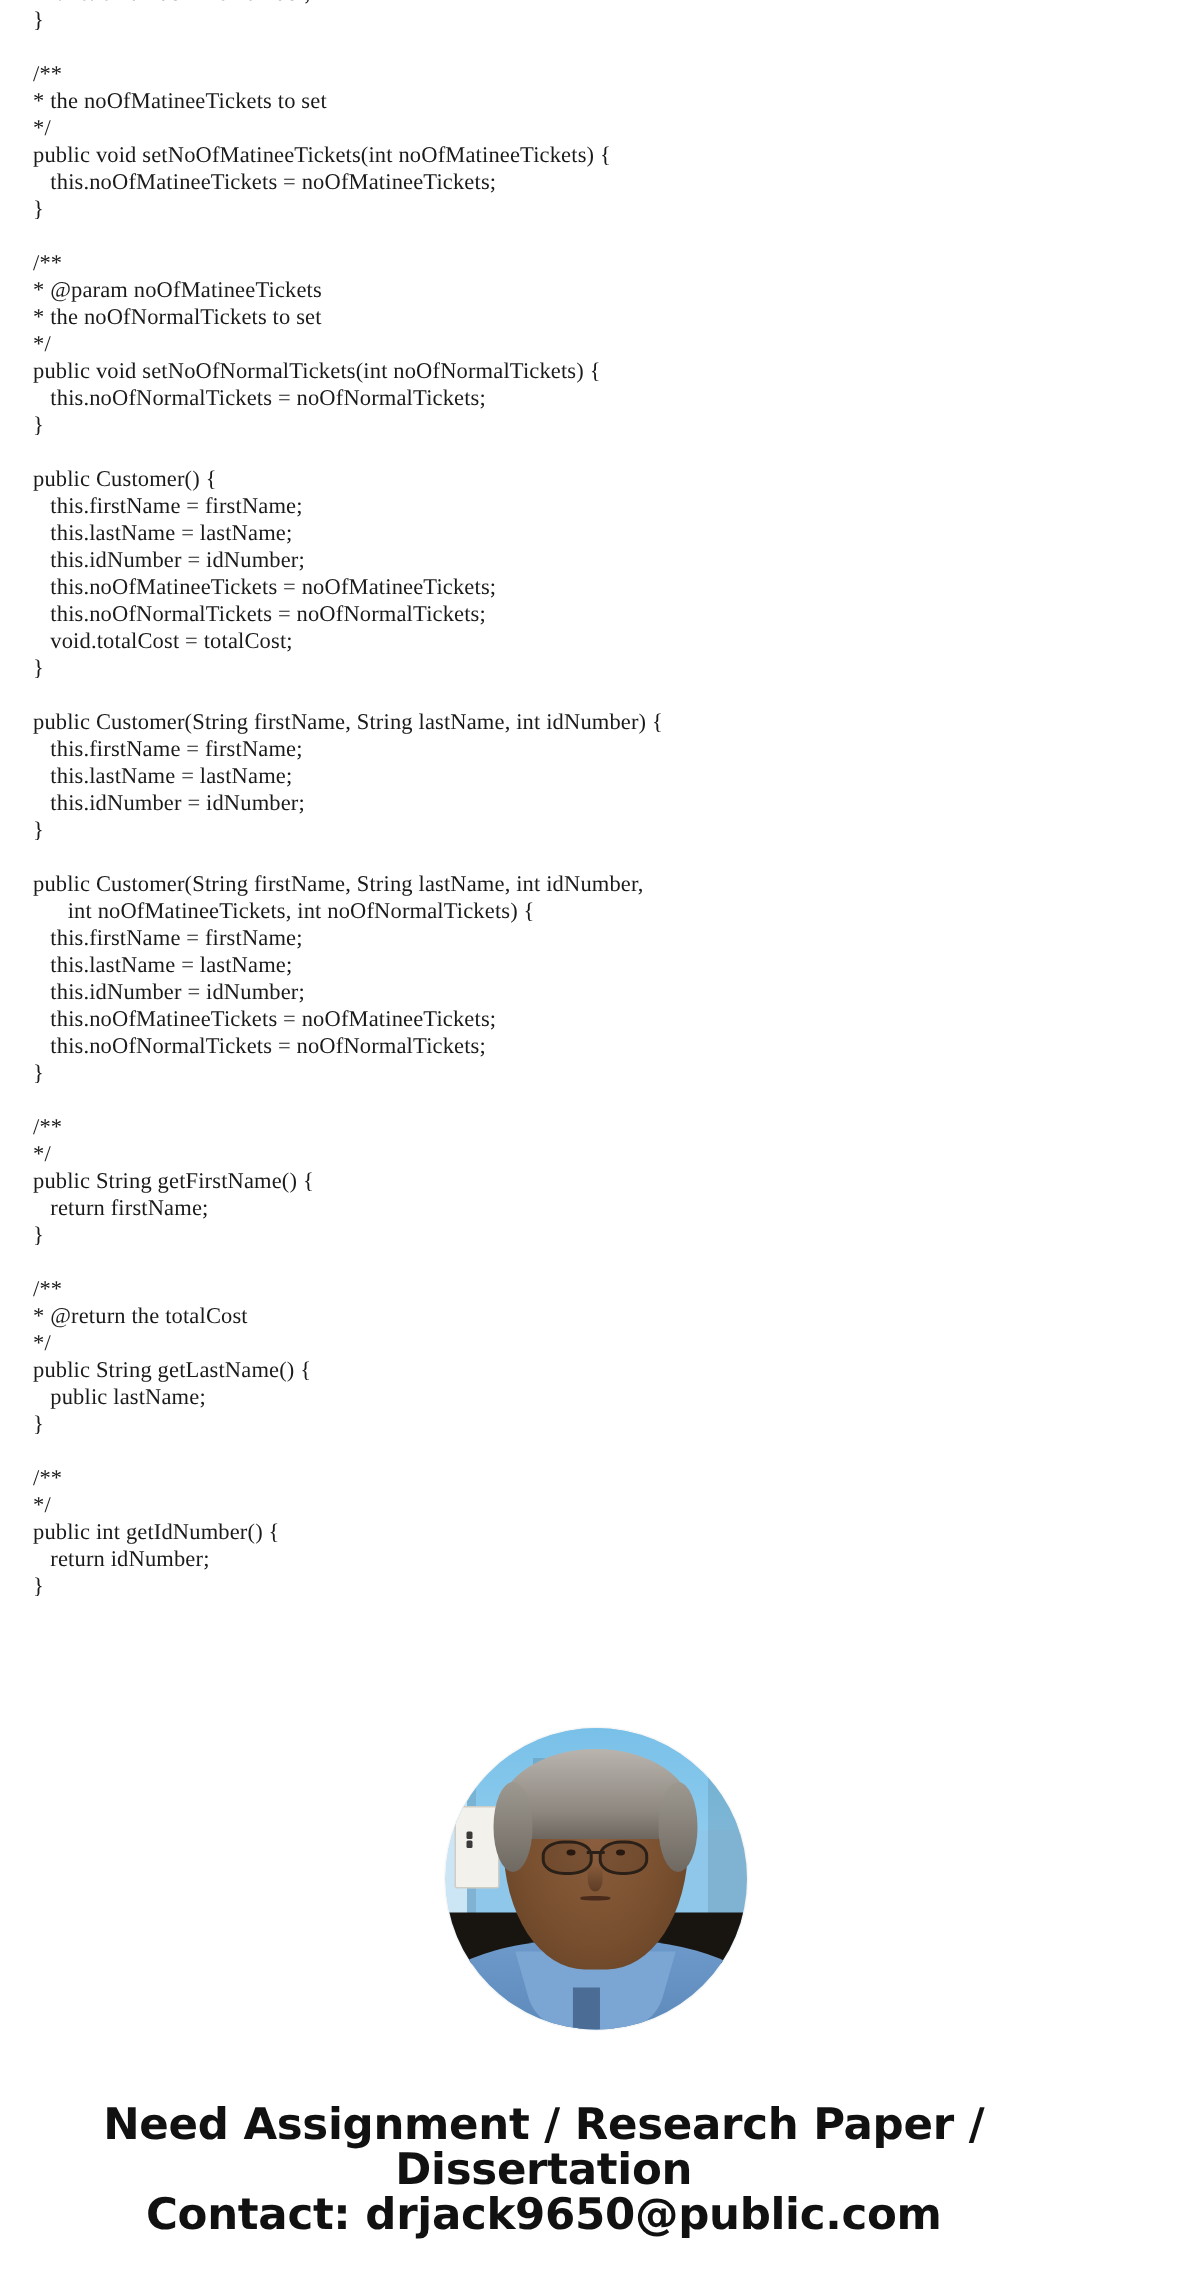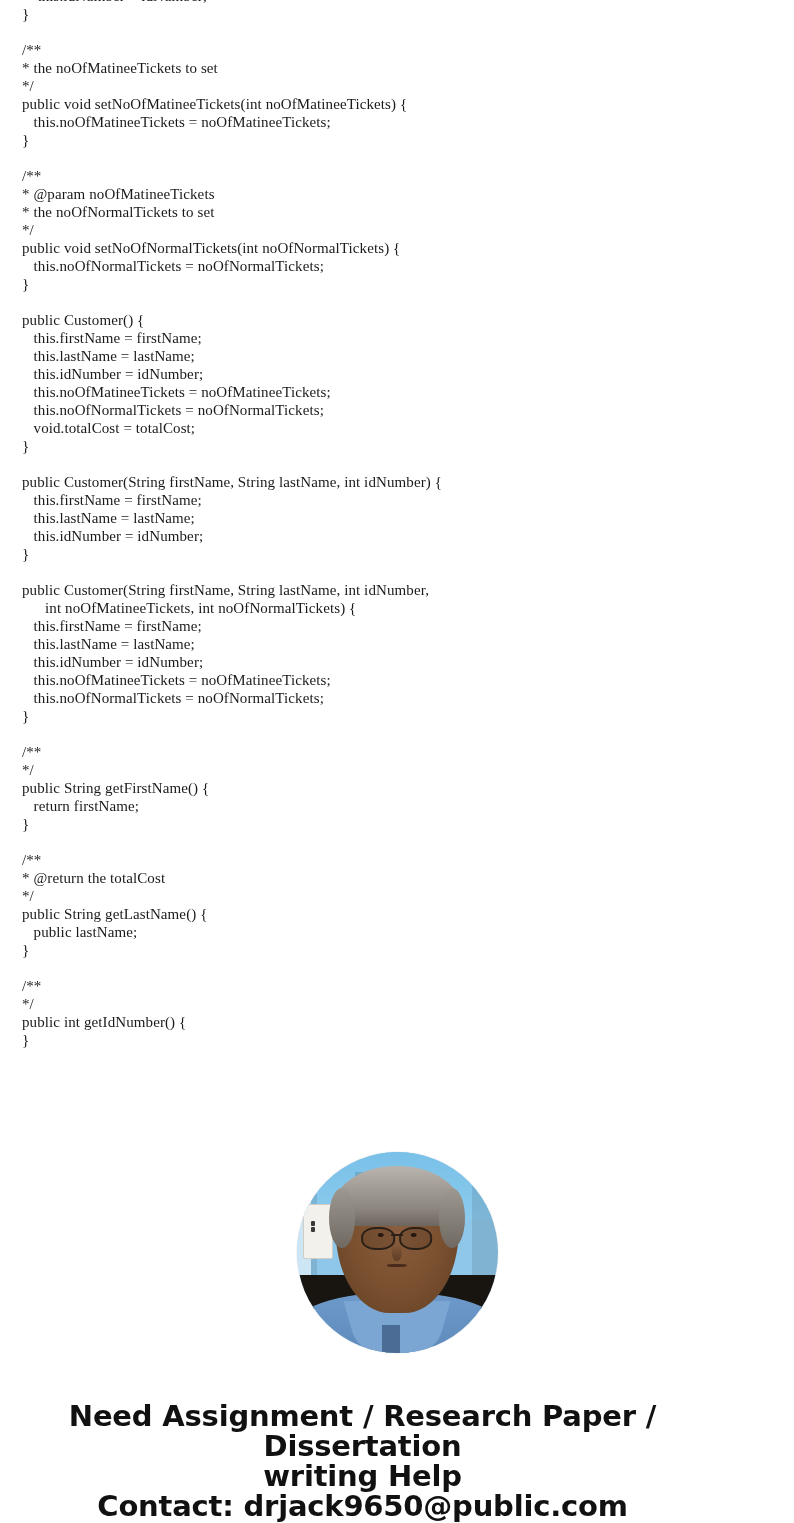--- a/index.html
+++ b/index.html
@@ -338,20 +338,21 @@
     <div class="code-line">/**</div>
     <div class="code-line">* @return the totalCost</div>
     <div class="code-line">*/</div>
     <div class="code-line">public String getLastName() {</div>
     <div class="code-line">   public lastName;</div>
     <div class="code-line">}</div>
     <div class="code-line blank"></div>
     <div class="code-line">/**</div>
     <div class="code-line">*/</div>
     <div class="code-line">public int getIdNumber() {</div>
+    <div class="code-line">   return idNumber;</div>
     <div class="code-line">}</div>
   </div>
 
 <div class="avatar-wrap">
   <div class="avatar">
     <div class="av-sky"></div>
     <div class="av-wood"></div>
     <div class="av-wood2"></div>
     <div class="av-switch"></div>
     <div class="av-darkband"></div>
@@ -372,15 +373,14 @@
       </div>
     </div>
     <div class="av-hair"></div>
     <div class="av-hair-l"></div>
     <div class="av-hair-r"></div>
   </div>
 </div>
 
 <div class="footer-ad">
   <div class="footer-line l1">Need Assignment / Research Paper / Dissertation</div>
-  <div class="footer-line l2">writing Help</div>
   <div class="footer-line l3">Contact: drjack9650@public.com</div>
 </div>
 
 </body></html>

